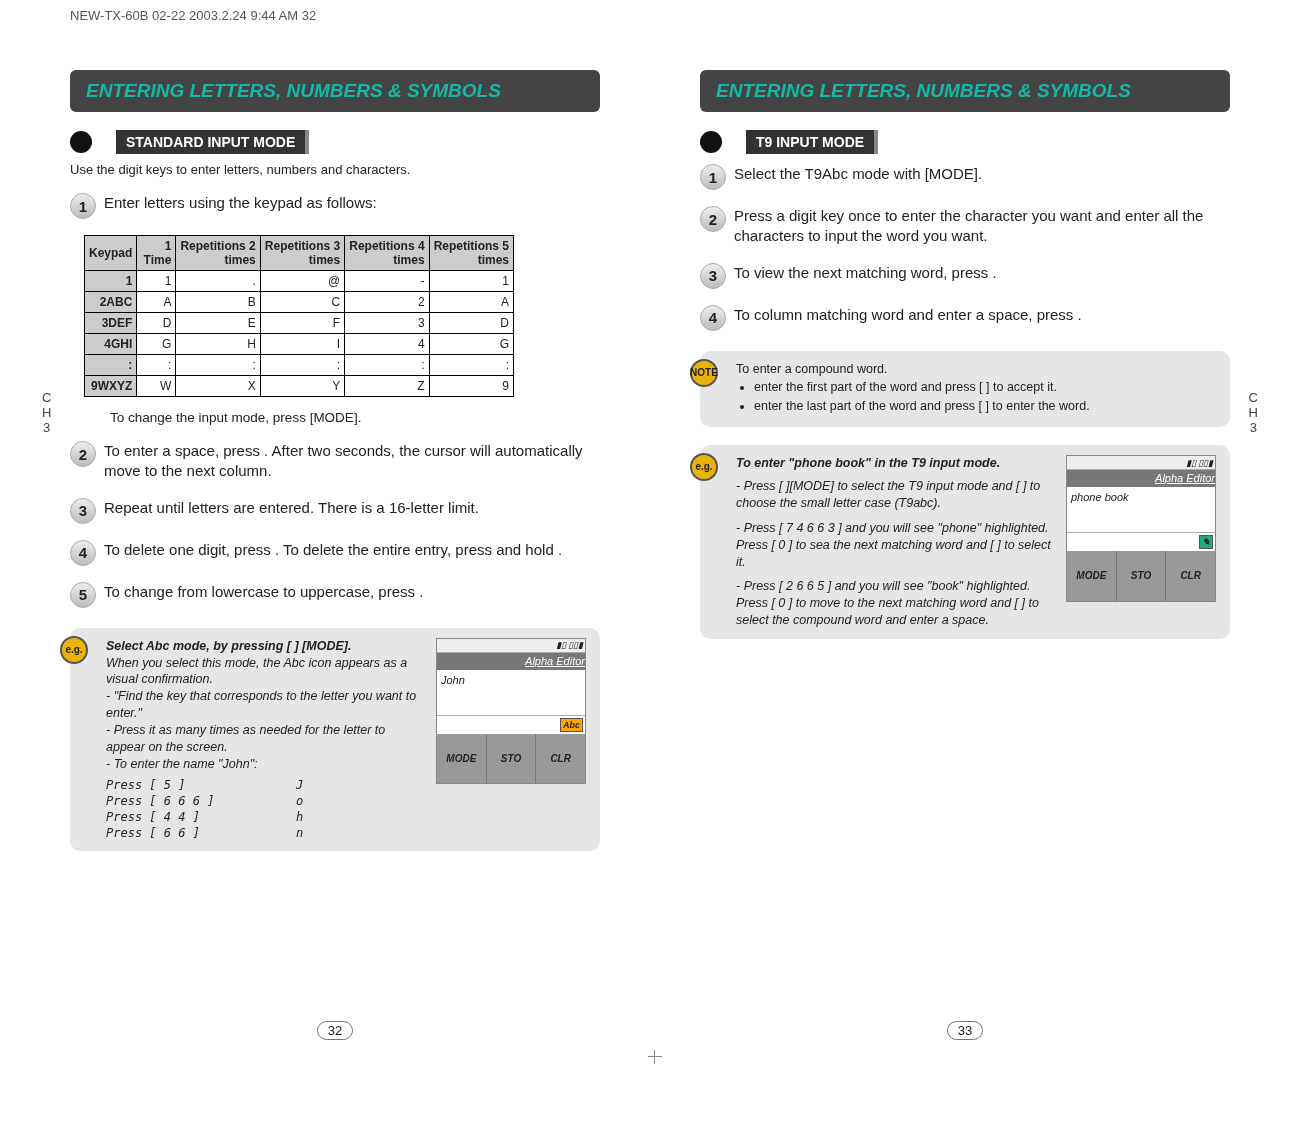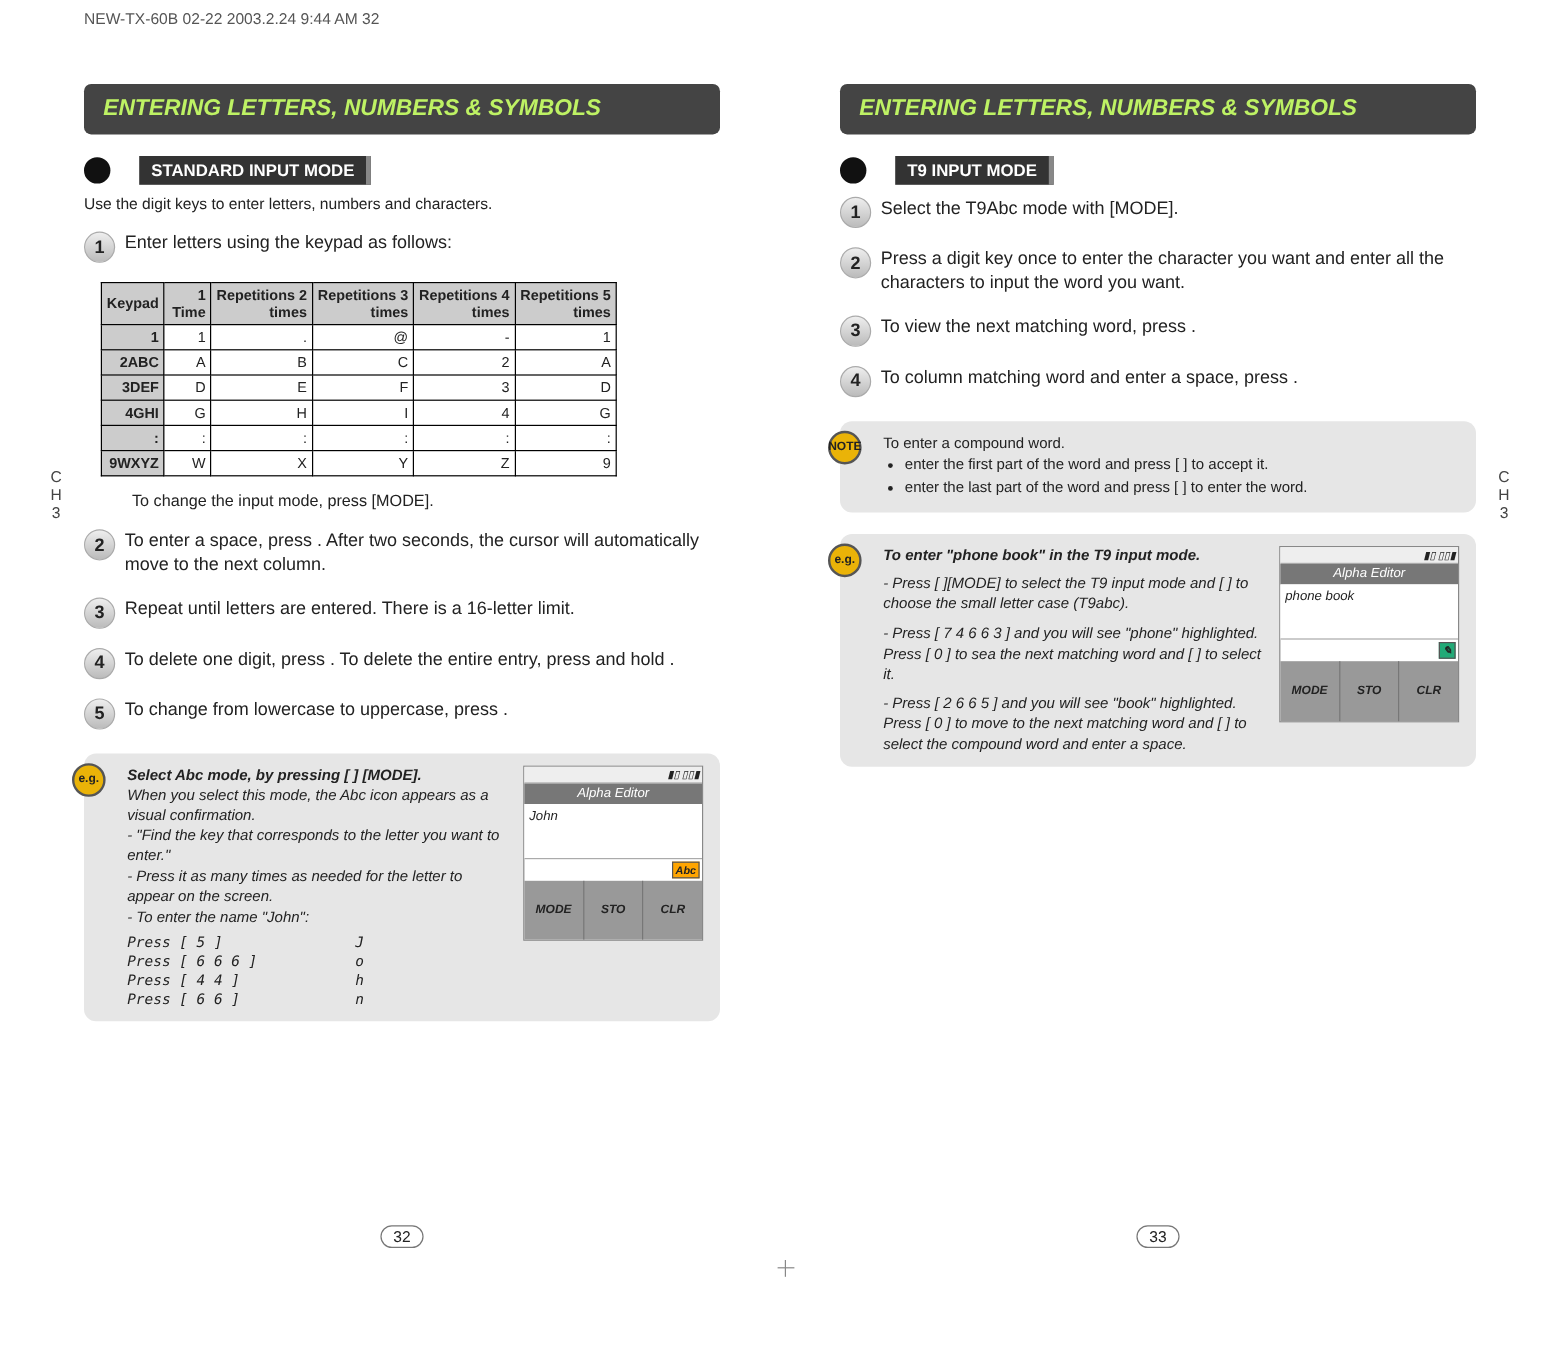--- a/index.html
+++ b/index.html
@@ -25,21 +25,21 @@
     gap: 100px;
   }
   .page {
     flex: 1;
     position: relative;
     display: flex;
     flex-direction: column;
   }
   .banner {
     background: #444;
-    color: #bef264;
+    color: #14b8a6;
     font-weight: bold;
     font-style: italic;
     font-size: 19px;
     padding: 10px 16px;
     border-radius: 6px;
     margin-bottom: 12px;
   }
   .mode-row { display:flex; align-items:center; gap:24px; margin: 6px 0 4px;}
   .mode-dot {
     width: 22px; height: 22px; border-radius: 50%;
@@ -94,21 +94,21 @@
     font-size:10px; font-style:normal; font-weight:bold;
     background:#eab308;
   }
   .phone-screen {
     width:150px; background:#fff; border:1px solid #888;
     font-size:11px;
   }
   .phone-status { background:#eee; height:14px; border-bottom:1px solid #aaa;
     display:flex; justify-content:flex-end; align-items:center; gap:2px; padding:0 2px;}
   .phone-status span{ font-size:9px; }
-  .phone-title { background:#777; color:#fff; text-align:center; padding:1px 0; font-size:11px;}
+  .phone-title { background:#777; color:#fff; text-align:right; padding:1px 0; font-size:11px;text-decoration:underline;}
   .phone-body { padding:3px 4px; height:46px; background:#fff; border-bottom:1px solid #aaa;}
   .phone-softkeys { display:flex; background:#999; }
   .phone-softkeys div { flex:1; text-align:center; font-size:10px; font-weight:bold; padding:18px 0; border-right:1px solid #777;}
   .phone-softkeys div:last-child{border-right:none;}
   .phone-indicator{ display:flex; justify-content:flex-end; padding:2px;}
   .phone-indicator .badge{ background:orange; border:1px solid #555; font-size:9px; font-weight:bold; padding:0 2px;}
   .eg-flex { display:flex; gap:10px; align-items:flex-start;}
   .eg-flex .txt{ flex:1; }
   .charmap { font-family:monospace; font-size:12px; margin-top:4px;}
   .charmap div{ display:flex; }

